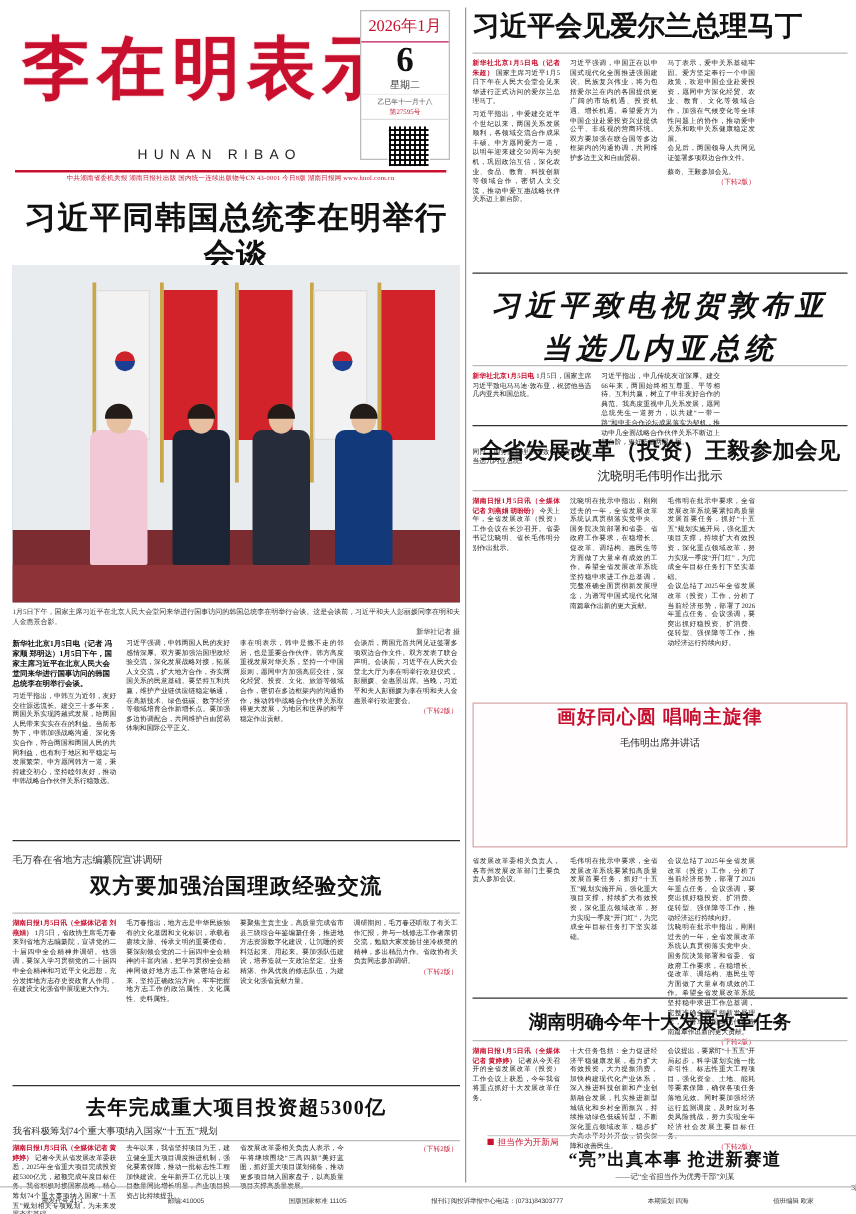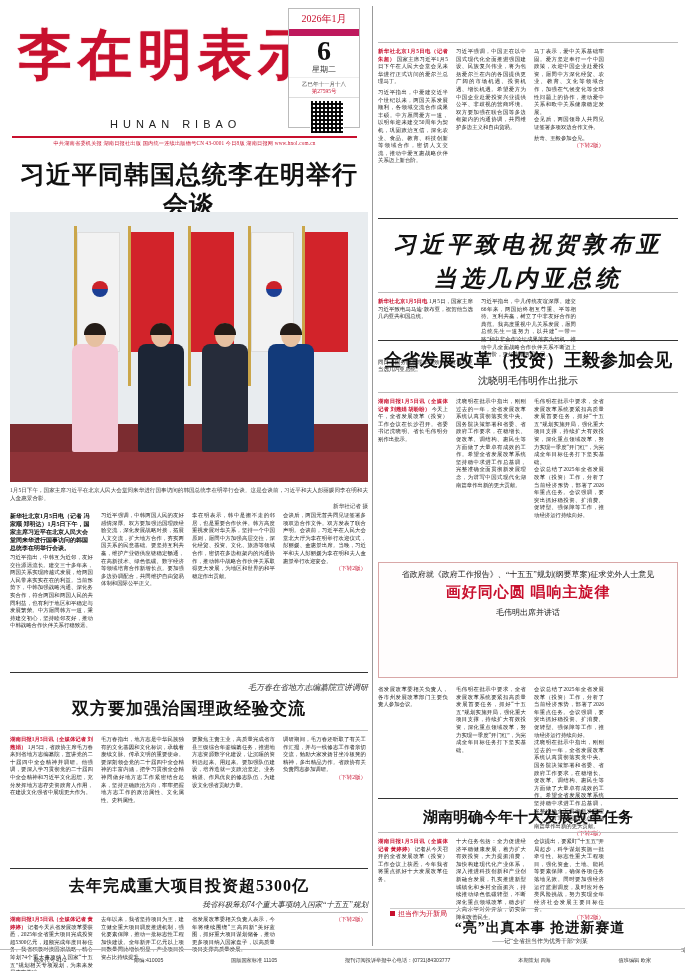--- a/index.html
+++ b/index.html
@@ -35,21 +35,21 @@
     position:absolute; left:12px; top:139px; width:345px;
     font-size:5.2px; color:#c8102e; letter-spacing:.2px;
     text-align:center; line-height:8px;
   }
 
   
   .datebox {
     position:absolute; left:288px; top:8px; width:72px; height:120px;
     border:1px solid #bbb; background:#fff; text-align:center;
   }
-  .db-year { font-size:10px; color:#c8102e; border-bottom:7px solid #be185d; padding:3px 0; }
+  .db-year { font-size:13px; color:#c8102e; border-bottom:1px solid #be185d; padding:3px 0; }
   .db-day { font-size:28px; font-weight:bold; line-height:26px; padding-top:2px; }
   .db-wd { font-size:8px; color:#333; padding-bottom:2px; }
   .db-lunar { font-size:5.5px; color:#555; line-height:8px; border-top:1px solid #eee; padding-top:2px;}
   .db-issue { font-size:5.5px; color:#c8102e; }
   .db-pages { font-size:8px; color:#111; border-top:1px solid #ddd; margin-top:2px; padding-top:3px;}
   .qr {
     position:absolute; left:310px; top:100px; width:34px; height:34px;
     background:
       repeating-linear-gradient(90deg,#111 0 2px,#fff 2px 4px),
       repeating-linear-gradient(0deg,#111 0 2px,#fff 2px 4px);
@@ -89,21 +89,21 @@
   .photo-cap .credit { text-align:right; display:block; }
 
   
   .left-body { position:absolute; left:10px; top:512px; width:358px; height:150px; }
   .lb-col { float:left; width:83px; margin-right:8px; }
   .lb-col:last-child { margin-right:0; }
   .lb-title { font-size:6px; font-weight:bold; line-height:8px; margin-bottom:2px; }
   .lb-text { font-size:5.4px; line-height:7.6px; text-align:justify; color:#222; }
   .jump { color:#c8102e; font-size:5.5px; text-align:right; }
   .sec-sub {
-    font-size:8px; text-align:right; color:#333;font-style:italic;
+    font-size:8px; text-align:left; color:#333;
   }
   .sec-head {
     font-size:17px; font-weight:bold; text-align:center; color:#111; letter-spacing:1px;
   }
   .redbar { display:inline-block; width:5px;height:5px;background:#c8102e;margin-right:3px; }
 
   
   .r-head1 {
     position:absolute; left:378px; top:8px; width:300px;
     font-size:22px; font-weight:bold; letter-spacing:0px; line-height:26px; color:#111;
@@ -305,20 +305,21 @@
       <div class="lb-text">去年以来，我省坚持项目为王，建立健全重大项目调度推进机制，强化要素保障，推动一批标志性工程加快建设。全年新开工亿元以上项目数量同比增长明显，产业项目投资占比持续提升。</div>
     </div>
     <div class="lb-col" style="width:83px;">
       <div class="lb-text">省发展改革委相关负责人表示，今年将继续围绕“三高四新”美好蓝图，抓好重大项目谋划储备，推动更多项目纳入国家盘子，以高质量项目支撑高质量发展。</div>
     </div>
     <div class="lb-col" style="width:83px;">
       <div class="jump">（下转2版）</div>
     </div>
   </div>
 
+  <div class="r-head1">习近平会见爱尔兰总理马丁</div>
   <div class="hrule-thin" style="left:378px; top:42px; width:300px;"></div>
 
   <div style="position:absolute; left:378px; top:48px; width:300px;">
     <div class="lb-col" style="width:70px;">
       <div class="col-text">
         <span class="lead-tag">新华社北京1月5日电（记者 朱超）</span>
         <span>国家主席习近平1月5日下午在人民大会堂会见来华进行正式访问的爱尔兰总理马丁。</span>
       </div>
       <div class="col-text" style="margin-top:3px;">习近平指出，中爱建交近半个世纪以来，两国关系发展顺利，各领域交流合作成果丰硕。中方愿同爱方一道，以明年迎来建交50周年为契机，巩固政治互信，深化农业、食品、教育、科技创新等领域合作，密切人文交流，推动中爱互惠战略伙伴关系迈上新台阶。</div>
     </div>
@@ -376,21 +377,20 @@
     </div>
     <div class="lb-col" style="width:70px;">
       <div class="col-text">毛伟明在批示中要求，全省发展改革系统要紧扣高质量发展首要任务，抓好“十五五”规划实施开局，强化重大项目支撑，持续扩大有效投资，深化重点领域改革，努力实现一季度“开门红”，为完成全年目标任务打下坚实基础。</div>
     </div>
     <div class="lb-col" style="width:70px;">
       <div class="col-text">会议总结了2025年全省发展改革（投资）工作，分析了当前经济形势，部署了2026年重点任务。会议强调，要突出抓好稳投资、扩消费、促转型、强保障等工作，推动经济运行持续向好。</div>
     </div>
   </div>
 
   <div class="redbox">
-    <div class="rb-t1">省政府就《政府工作报告》、“十五五”规划(纲要草案)征求党外人士意见</div>
     <div class="rb-t2">
       <span>画好同心圆 唱响主旋律</span><br>
     </div>
     <div class="rb-t3">毛伟明出席并讲话</div>
   </div>
 
   <div style="position:absolute; left:378px; top:686px; width:300px;">
     <div class="lb-col" style="width:70px;">
       <div class="col-text">省发展改革委相关负责人，各市州发展改革部门主要负责人参加会议。</div>
     </div>

